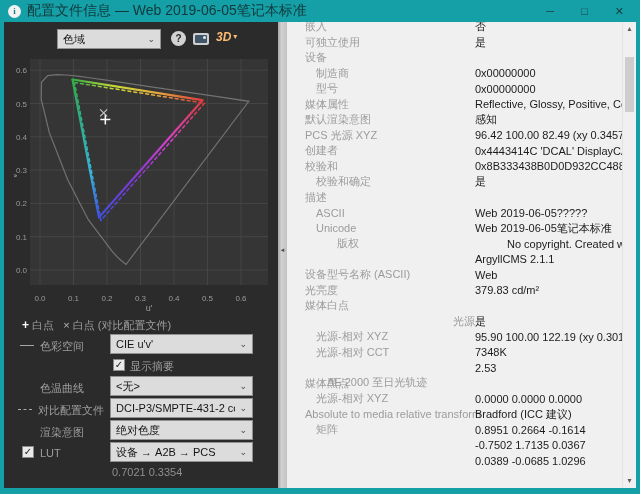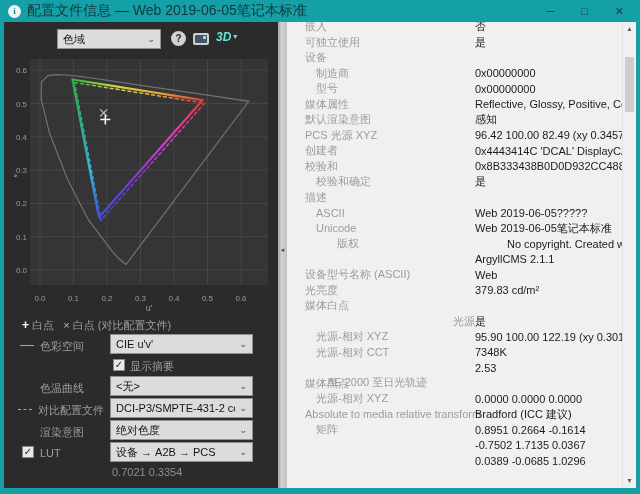--- a/index.html
+++ b/index.html
@@ -21,21 +21,21 @@
   
   .combo{position:absolute;height:20px;background:#dcdcdc;border:1px solid #919191;box-sizing:border-box;
          display:flex;align-items:center;justify-content:space-between;font-size:11px;color:#141414;padding:0 5px;}
   .combo .chev{color:#4a4a4a;font-size:9px;margin-left:4px;flex:none;}
   .combo .cv{white-space:nowrap;overflow:hidden;}
   .help-icon{position:absolute;left:167px;top:9px;width:15px;height:15px;border-radius:50%;background:#d2d2d2;
              color:#262626;font:bold 10px/15px "Liberation Sans",sans-serif;text-align:center;}
   .img-icon{position:absolute;left:189px;top:11px;width:16px;height:12px;background:#cfcfcf;border-radius:2px;}
   .img-icon .inner{position:absolute;inset:2px;background:#41566b;border-radius:1px;}
   .img-icon .dot{position:absolute;right:3px;top:3px;width:3px;height:3px;border-radius:50%;background:#e8e8e8;}
-  .btn-3d{position:absolute;left:212px;top:8px;color:#5eead4;font-size:12px;font-weight:bold;font-style:italic;}
+  .btn-3d{position:absolute;left:212px;top:8px;color:#fdba74;font-size:12px;font-weight:bold;font-style:italic;}
   .btn-3d .arr{font-size:8px;font-style:normal;vertical-align:2px;margin-left:2px;}
   
   .lg{position:absolute;font-size:11px;color:#9e9e9e;white-space:nowrap;}
   .lg .plus{color:#ffffff;font-weight:bold;font-size:12px;}
   .lg .cross{color:#b8b8b8;font-size:11px;}
   .sym-solid{position:absolute;width:14px;height:0;border-top:1px solid #a8a8a8;}
   .sym-dash{position:absolute;width:14px;height:0;border-top:1px dashed #a8a8a8;}
   .flabel{position:absolute;font-size:11px;color:#9e9e9e;white-space:nowrap;}
   .cb{position:absolute;width:12px;height:12px;background:#e9e9e9;border:1px solid #8a8a8a;box-sizing:border-box;
       color:#1c1c1c;font-size:10px;line-height:10px;text-align:center;}

